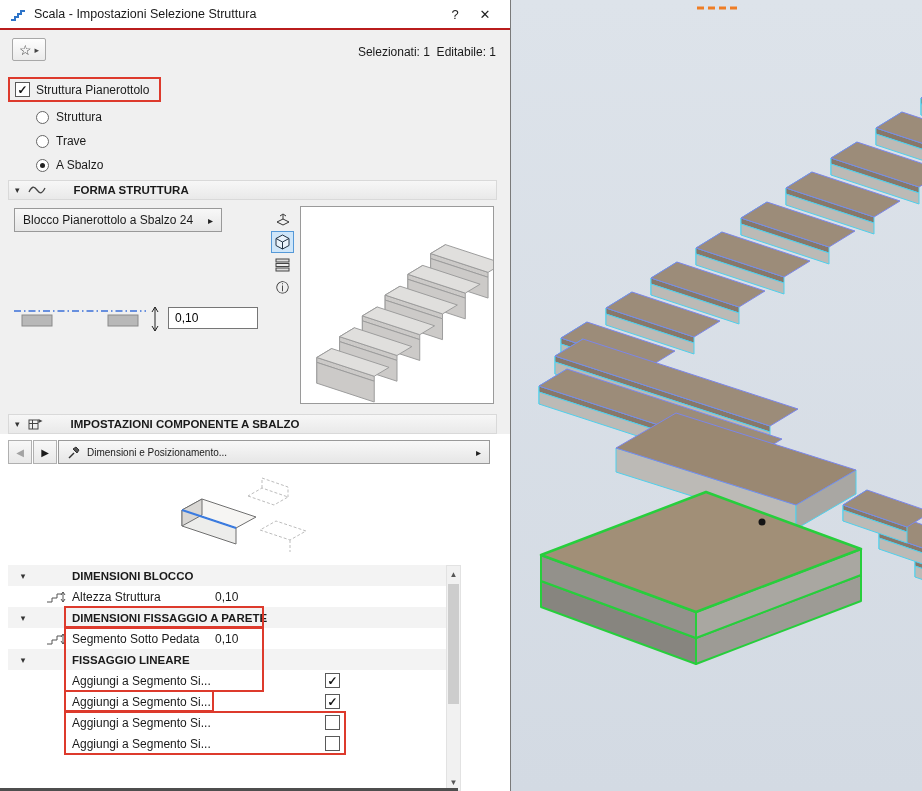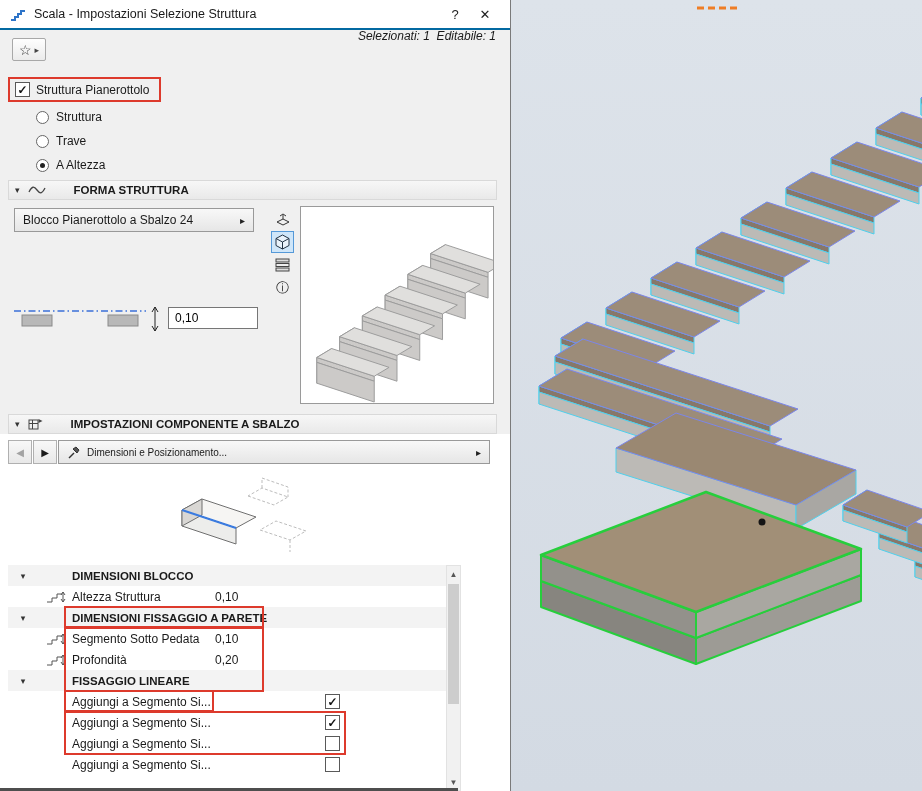--- a/index.html
+++ b/index.html
@@ -4,50 +4,50 @@
 <style>
   * { margin:0; padding:0; box-sizing:border-box; }
   html,body { width:922px; height:791px; overflow:hidden;
     font-family:"Liberation Sans", sans-serif; font-size:12px; color:#1a1a1a; background:#fff; }
   .app { position:relative; width:922px; height:791px; display:flex; }
 
   
   .dialog { position:relative; width:511px; height:791px; background:#f0f0f0;
     border-right:1px solid #7a7a7a; overflow:hidden; }
   .titlebar { position:absolute; left:0; top:0; width:510px; height:30px; background:#fff;
-    border-bottom:2px solid #0369a1; display:flex; align-items:center; padding:0 10px; }
+    border-bottom:2px solid #b91c1c; display:flex; align-items:center; padding:0 10px; }
   .titlebar .title { flex:1; margin-left:8px; font-size:12.5px; }
   .tb-btn { width:30px; text-align:center; font-size:13px; cursor:default; color:#222; }
 
   .star-btn { position:absolute; left:12px; top:38px; width:34px; height:23px;
     border:1px solid #a8a8a8; border-radius:2px; background:linear-gradient(#fefefe,#ebebeb);
     display:flex; align-items:center; justify-content:center; gap:3px; }
   .star-btn .star { font-size:14px; color:#333; }
   .star-btn .caret { font-size:9px; color:#444; }
-  .status { position:absolute; right:14px; top:29px; font-size:12px; white-space:pre;font-style:italic; }
+  .status { position:absolute; right:14px; top:45px; font-size:12px; white-space:pre; }
 
   .cb-wrap { position:absolute; left:8px; top:77px; display:flex; align-items:center; gap:6px;
     border:2px solid #dd3a2c; padding:3px 10px 3px 5px; }
   .cbx { width:15px; height:15px; border:1px solid #595959; background:#fff; display:flex;
     align-items:center; justify-content:center; font-size:12px; font-weight:bold; color:#111; }
   .radio-row { position:absolute; left:36px; display:flex; align-items:center; gap:7px; height:16px; }
   .radio { width:13px; height:13px; border:1px solid #666; border-radius:50%; background:#fff; position:relative; }
   .radio.sel::after { content:""; position:absolute; left:3px; top:3px; width:5px; height:5px;
     border-radius:50%; background:#222; }
 
   .sect { position:absolute; left:8px; width:489px; height:20px;
     background:linear-gradient(#f7f7f7,#e9e9e9); border:1px solid #d9d9d9;
     display:flex; align-items:center; gap:8px; padding:0 6px; }
   .sect .tri { font-size:9px; color:#333; }
   .sect .slabel { font-weight:bold; font-size:11.5px;padding-left:20px; }
 
   .dd { border:1px solid #999; background:linear-gradient(#f8f8f8,#e6e6e6);
     display:flex; align-items:center; padding:0 8px; }
   .dd .caret { margin-left:auto; font-size:10px; color:#222; }
-  .dd-block { position:absolute; left:14px; top:208px; width:240px; height:24px; }
+  .dd-block { position:absolute; left:14px; top:208px; width:208px; height:24px; }
 
   .iconbtn { position:absolute; left:271px; width:23px; height:22px; display:flex;
     align-items:center; justify-content:center; border:1px solid transparent; }
   .iconbtn.sel { background:#cfe6f9; border-color:#5599d8; }
 
   .preview { position:absolute; left:300px; top:206px; width:194px; height:198px;
     background:#fff; border:1px solid #9a9a9a; }
 
   .thick-diagram { position:absolute; left:12px; top:304px; }
   .thick-input { position:absolute; left:168px; top:307px; width:90px; height:22px;
@@ -126,21 +126,21 @@
     <div class="radio-row" style="top:109px">
       <span class="radio"></span>
       <span>Struttura</span>
     </div>
     <div class="radio-row" style="top:133px">
       <span class="radio"></span>
       <span>Trave</span>
     </div>
     <div class="radio-row" style="top:157px">
       <span class="radio sel"></span>
-      <span>A Altezza</span>
+      <span>A Sbalzo</span>
     </div>
 
     <div class="sect" style="top:180px">
       <span class="tri">▾</span>
       <svg width="18" height="10" viewBox="0 0 18 10">
         <path d="M1,7 C4,1 6,1 9,5 C12,9 14,9 17,3" fill="none" stroke="#444" stroke-width="1.3"></path>
       </svg>
       <span class="slabel">FORMA STRUTTURA</span>
     </div>
 
@@ -283,31 +283,20 @@
           <svg width="22" height="14" viewBox="0 0 22 14">
             <path d="M3,12 h5 v-4 h5 v-4 h5" fill="none" stroke="#555"></path>
             <path d="M19,2 v10 M19,2 l-2,3 M19,2 l2,3 M19,12 l-2,-3 M19,12 l2,-3" stroke="#555" fill="none"></path>
           </svg>
         </span>
         <span class="c-label">Segmento Sotto Pedata</span>
         <span class="c-value">0,10</span>
       </div>
 
 
-      <div class="trow">
-        <span class="c-tri"></span>
-        <span class="c-icon">
-          <svg width="22" height="14" viewBox="0 0 22 14">
-            <path d="M3,12 h5 v-4 h5 v-4 h5" fill="none" stroke="#555"></path>
-            <path d="M19,2 v10 M19,2 l-2,3 M19,2 l2,3 M19,12 l-2,-3 M19,12 l2,-3" stroke="#555" fill="none"></path>
-          </svg>
-        </span>
-        <span class="c-label">Profondità</span>
-        <span class="c-value">0,20</span>
-      </div>
 
       <div class="trow group">
         <span class="c-tri">▾</span>
         <span class="c-icon"></span>
         <span class="c-label">FISSAGGIO LINEARE</span>
       </div>
 
       <div class="trow">
         <span class="c-tri"></span>
           <span class="c-icon"></span>

